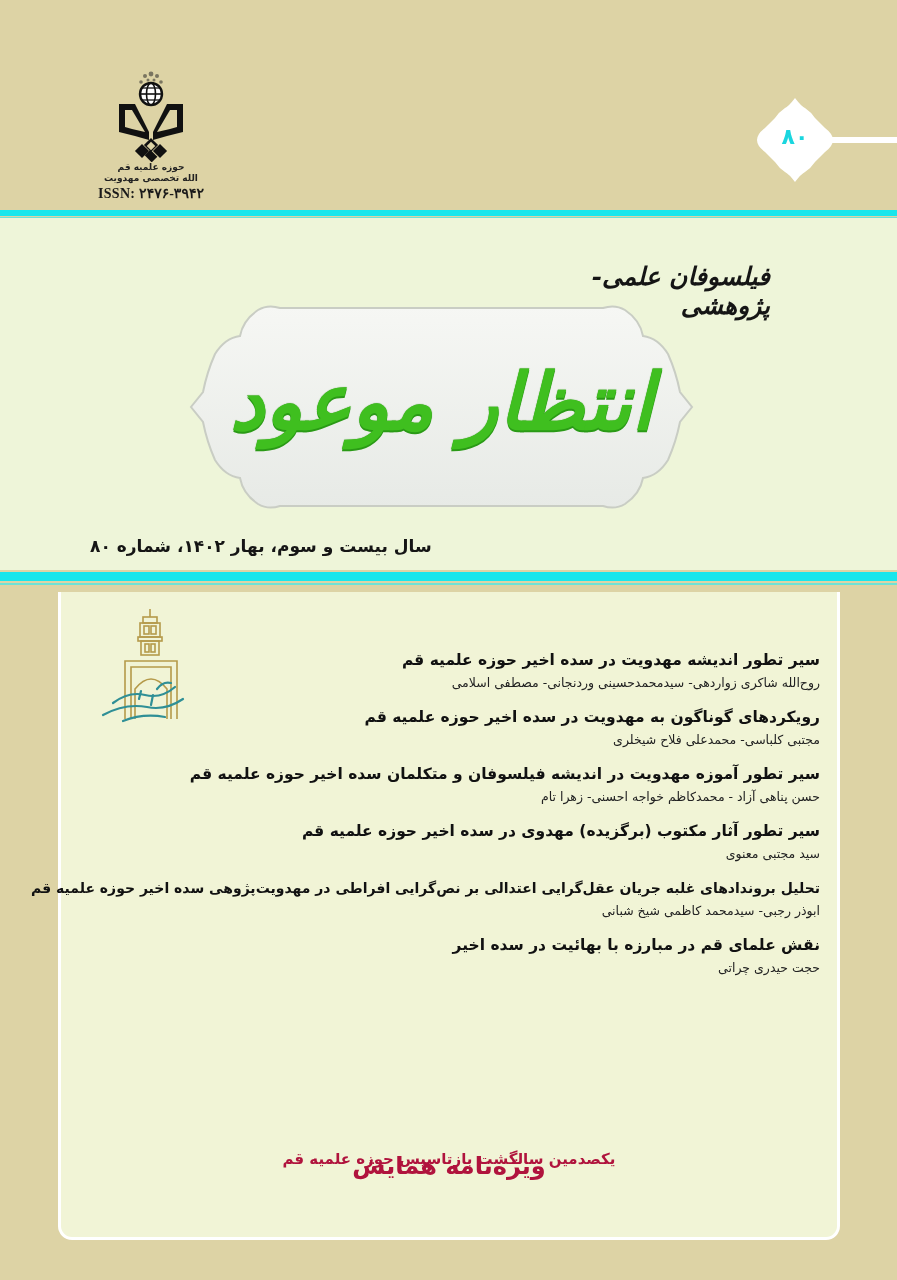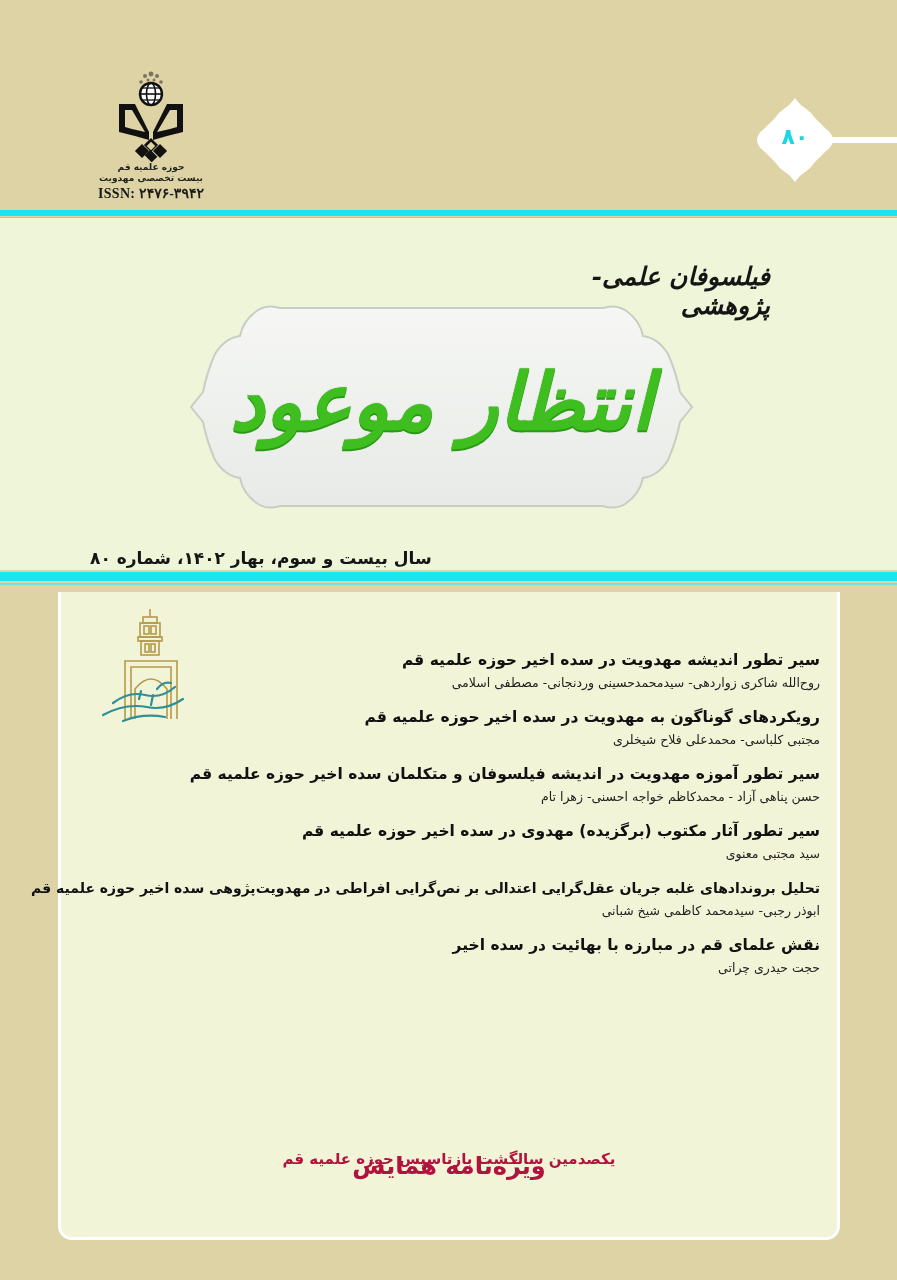--- a/index.html
+++ b/index.html
@@ -70,21 +70,21 @@
       direction: rtl;
       font-family: "DejaVu Serif", serif; font-style: italic; font-weight: bold;
       font-size: 78px; line-height: 100px;
       color: #3fbf1f;
       text-shadow: 0 2px 0 #2a9a16, 0 0 1px #2f8f17;
       letter-spacing: -2px;
     }
     .year-line {
       position: absolute; left: 90px; top: 536px; width: 700px;
       direction: rtl; text-align: left;
-      font-size: 17px; font-weight: bold; color: #151515; margin-top: 12px;
+      font-size: 17px; font-weight: bold; color: #151515;
     }
 
     
     .contents-panel {
       position: absolute; left: 58px; top: 592px; width: 782px; height: 648px;
       background: #f1f4d6;
       border: 3px solid #ffffff;
       border-top: none;
       border-radius: 0 0 14px 14px;
     }
@@ -142,21 +142,21 @@
 
     <g fill="#111">
       <rect x="31" y="70" width="10" height="10" transform="rotate(45 36 75)"></rect>
       <rect x="22" y="76" width="10" height="10" transform="rotate(45 27 81)"></rect>
       <rect x="40" y="76" width="10" height="10" transform="rotate(45 45 81)"></rect>
       <rect x="31" y="82" width="10" height="8" transform="rotate(45 36 86)"></rect>
     </g>
     <rect x="33" y="73" width="6" height="6" fill="#ddd3a5" transform="rotate(45 36 76)"></rect>
   </svg>
   <div class="logo-line">حوزه علمیه قم</div>
-  <div class="logo-line">بیست تخصصی مهدویت</div>
+  <div class="logo-line">الله تخصصی مهدویت</div>
   <div class="logo-issn">ISSN: ۲۴۷۶-۳۹۴۲</div>
 </div>
 
 <div class="badge-line"></div>
 <div class="issue-badge">
   <svg width="80" height="88" viewBox="0 0 80 88">
     <path d="M40 2 Q46 10 50 12 Q56 16 60 22 Q66 28 70 32 Q78 38 78 44 Q78 50 70 56 Q66 60 60 66 Q56 72 50 76 Q46 78 40 86 Q34 78 30 76 Q24 72 20 66 Q14 60 10 56 Q2 50 2 44 Q2 38 10 32 Q14 28 20 22 Q24 16 30 12 Q34 10 40 2 Z" fill="#ffffff"></path>
   </svg>
   <div class="num">۸۰</div>
 </div>

